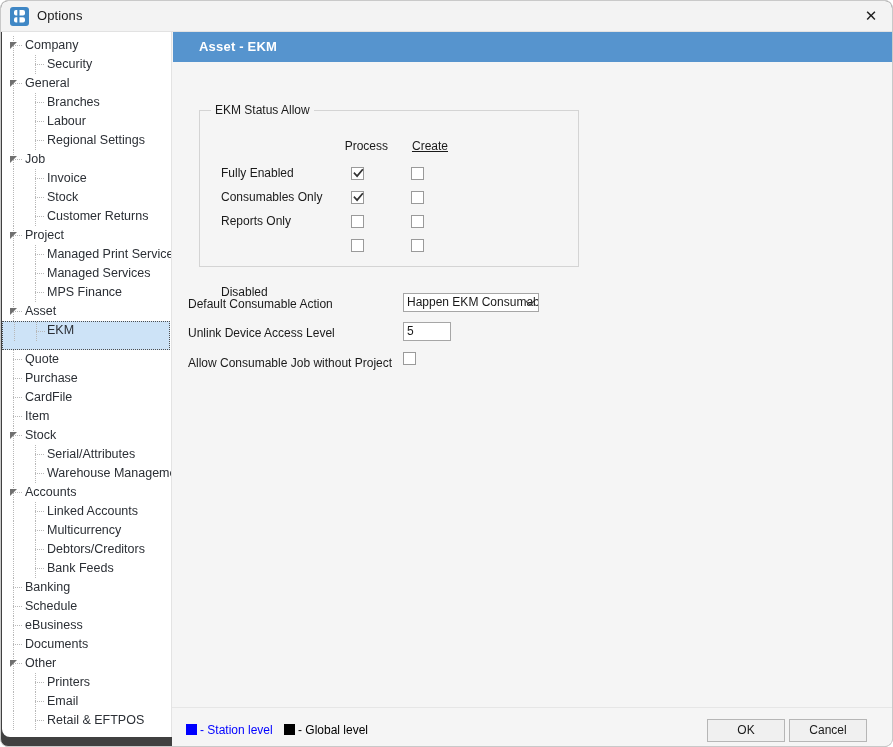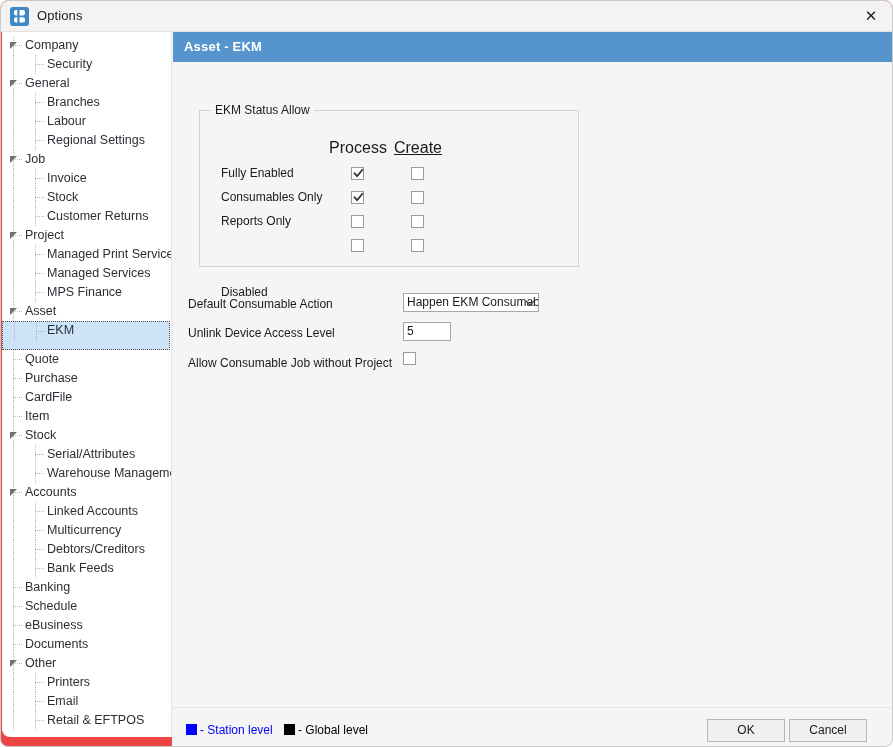--- a/index.html
+++ b/index.html
@@ -16,21 +16,21 @@
     overflow: hidden;
     position: relative;
   }
 
   
   #window {
     position: absolute;
     left: 0; top: 0;
     width: 893px;
     height: 747px;
-    background: #ef4444;
+    background: #404040;
     box-sizing: border-box;
     border: 1px solid #c9c9c9;
     border-radius: 8px;
     overflow: hidden;
   }
 
   
   #titlebar {
     position: absolute;
     left: 0; top: 0;
@@ -178,21 +178,21 @@
   #page-banner {
     position: absolute;
     left: 1px; top: 0;
     width: 720px;
     height: 30px;
     background: #5694ce;
     color: #ffffff;
     font-weight: bold;
     font-size: 13px;
     line-height: 30px;
-    padding-left: 11px;
+    padding-left: 26px;
     box-sizing: border-box;
     letter-spacing: 0.2px;
   }
   #form-area {
     position: absolute;
     left: 0;
     top: 30px;
     width: 721px;
     height: 655px;
     background: #f5f5f5;
@@ -214,23 +214,23 @@
     left: 11px;
     top: -8px;
     background: #f5f5f5;
     padding: 0 4px;
     font-size: 12px;
     color: #1a1a1a;
   }
   .col-header {
     position: absolute;
     top: 28px;
-    font-size: 16px;
-    color: #1a1a1a;
-    text-align: center;
+    font-size: 12px;
+    color: #1a1a1a;
+    text-align: right;
   }
   #col-process { left: 128px; width: 60px; }
   #col-create  { left: 188px; width: 60px; text-decoration: underline; }
 
   .status-row-label {
     position: absolute;
     left: 21px;
     font-size: 12px;
     color: #1a1a1a;
   }

